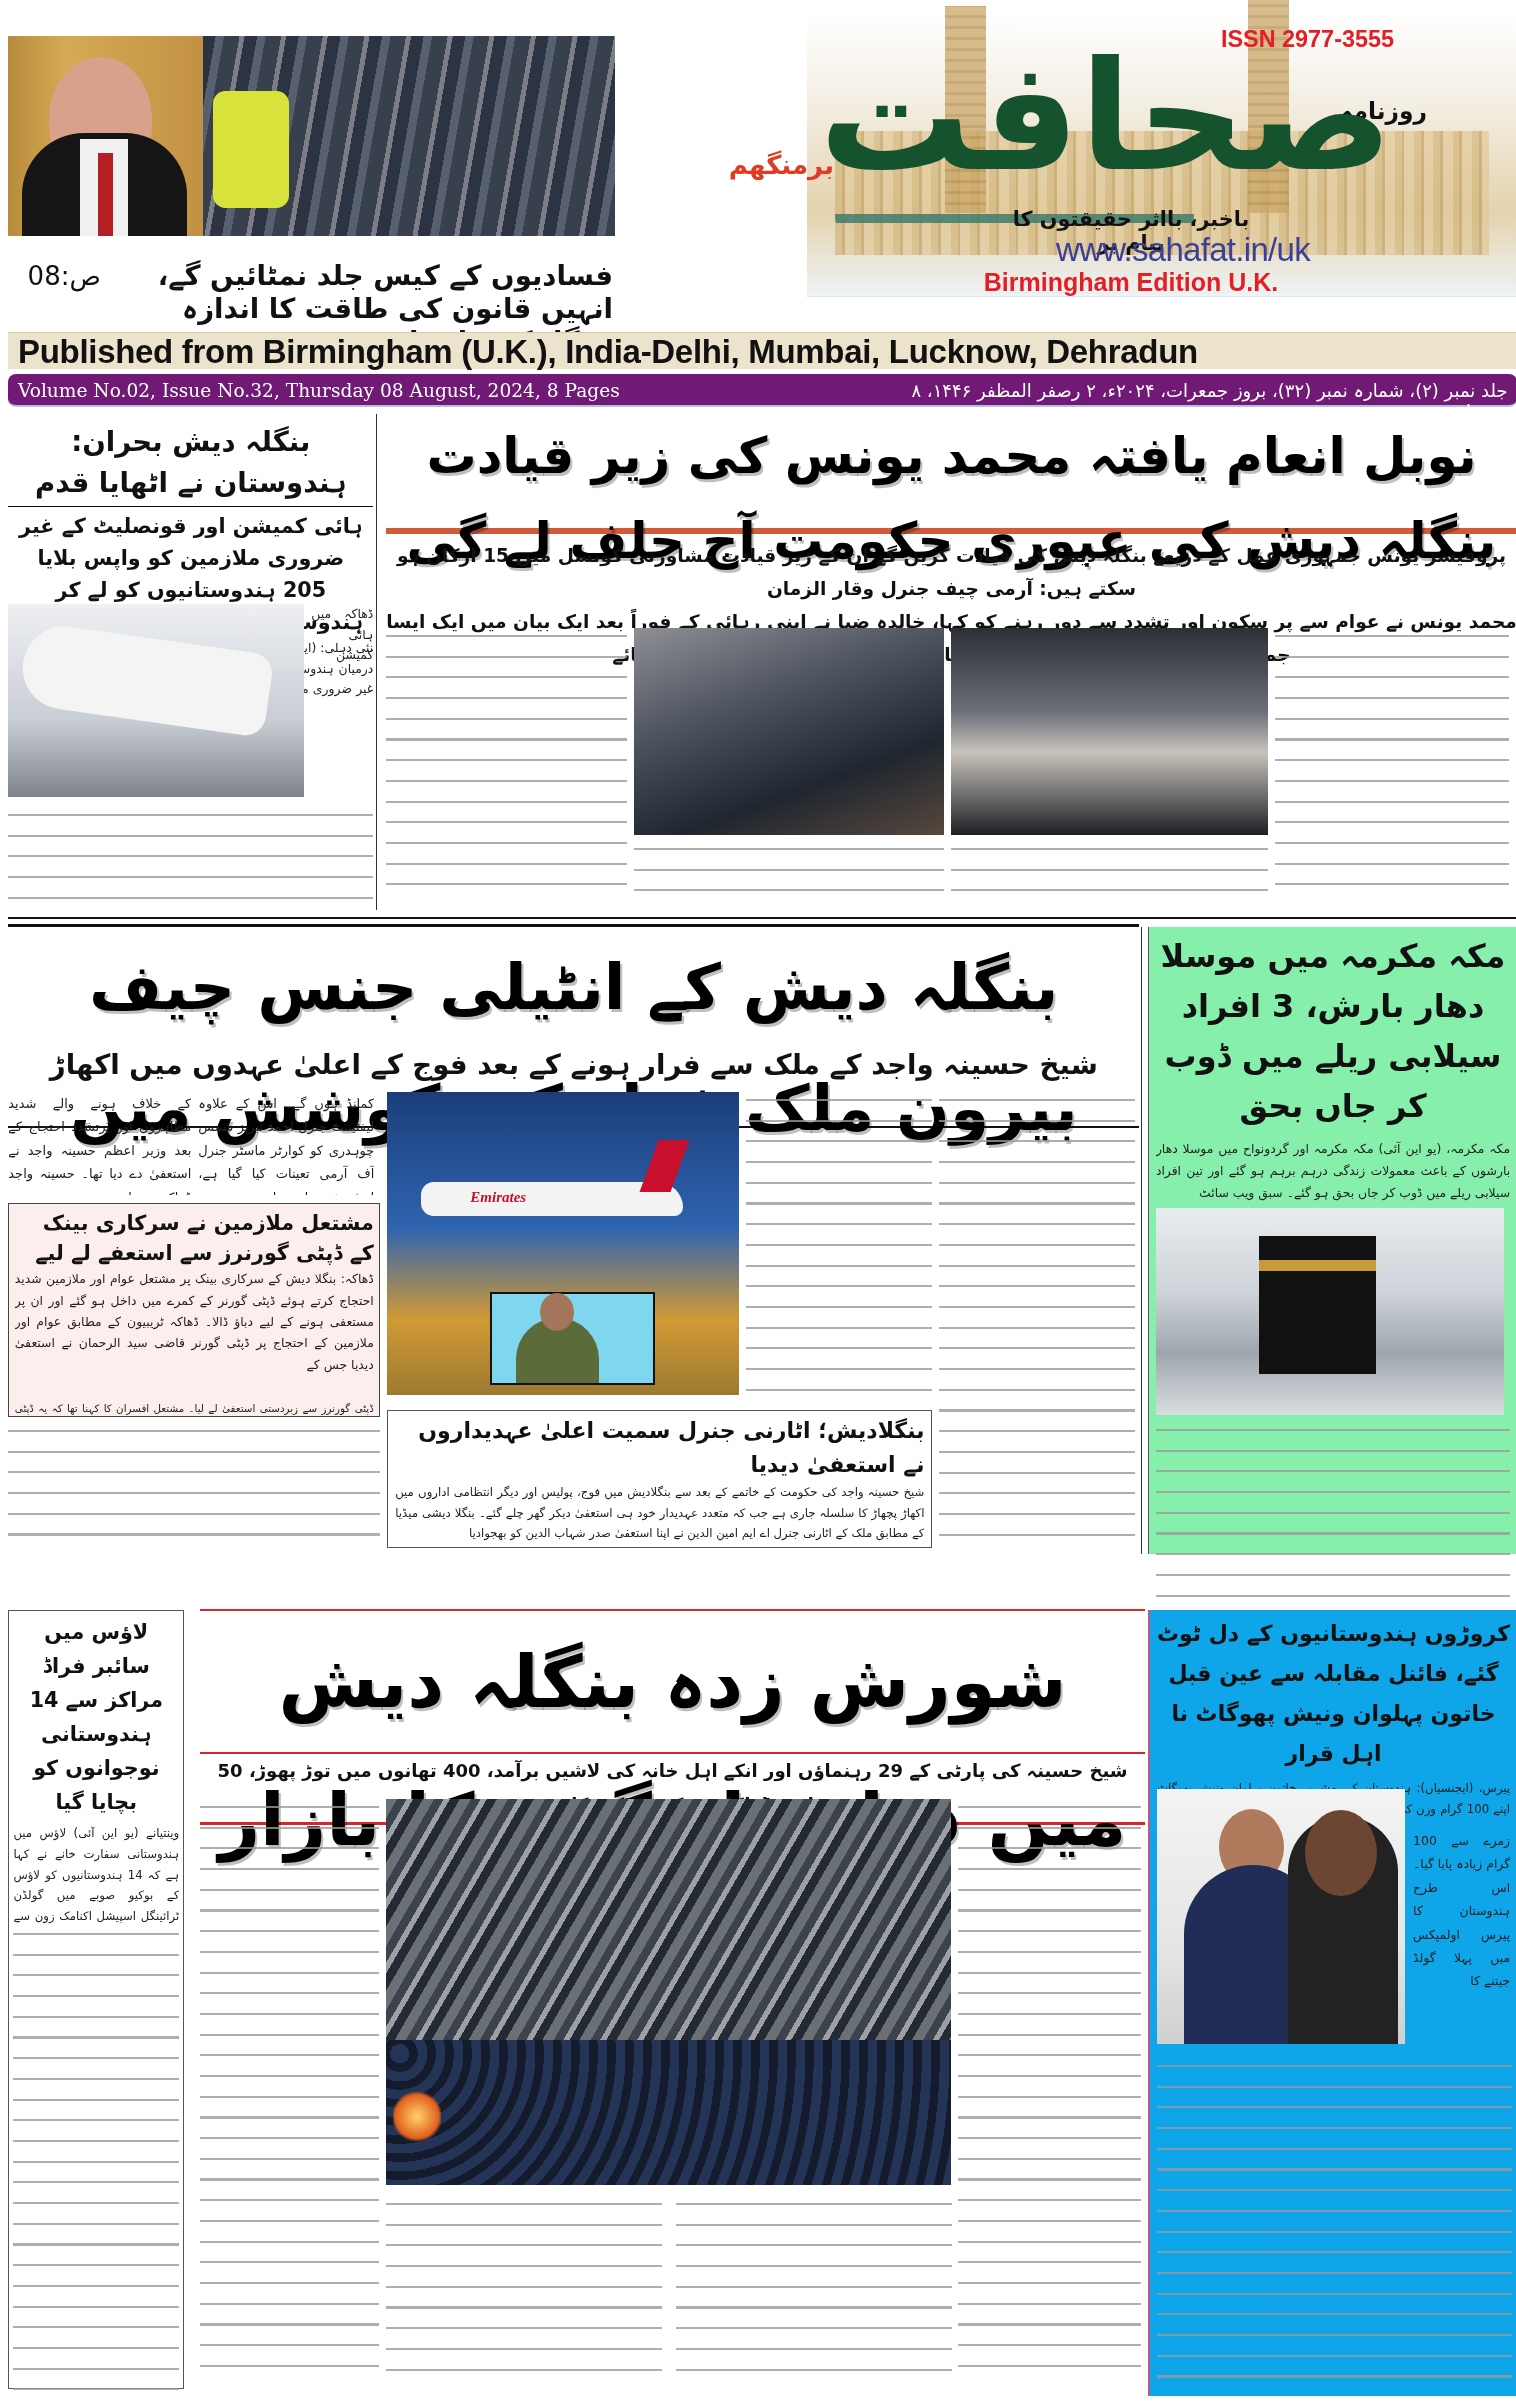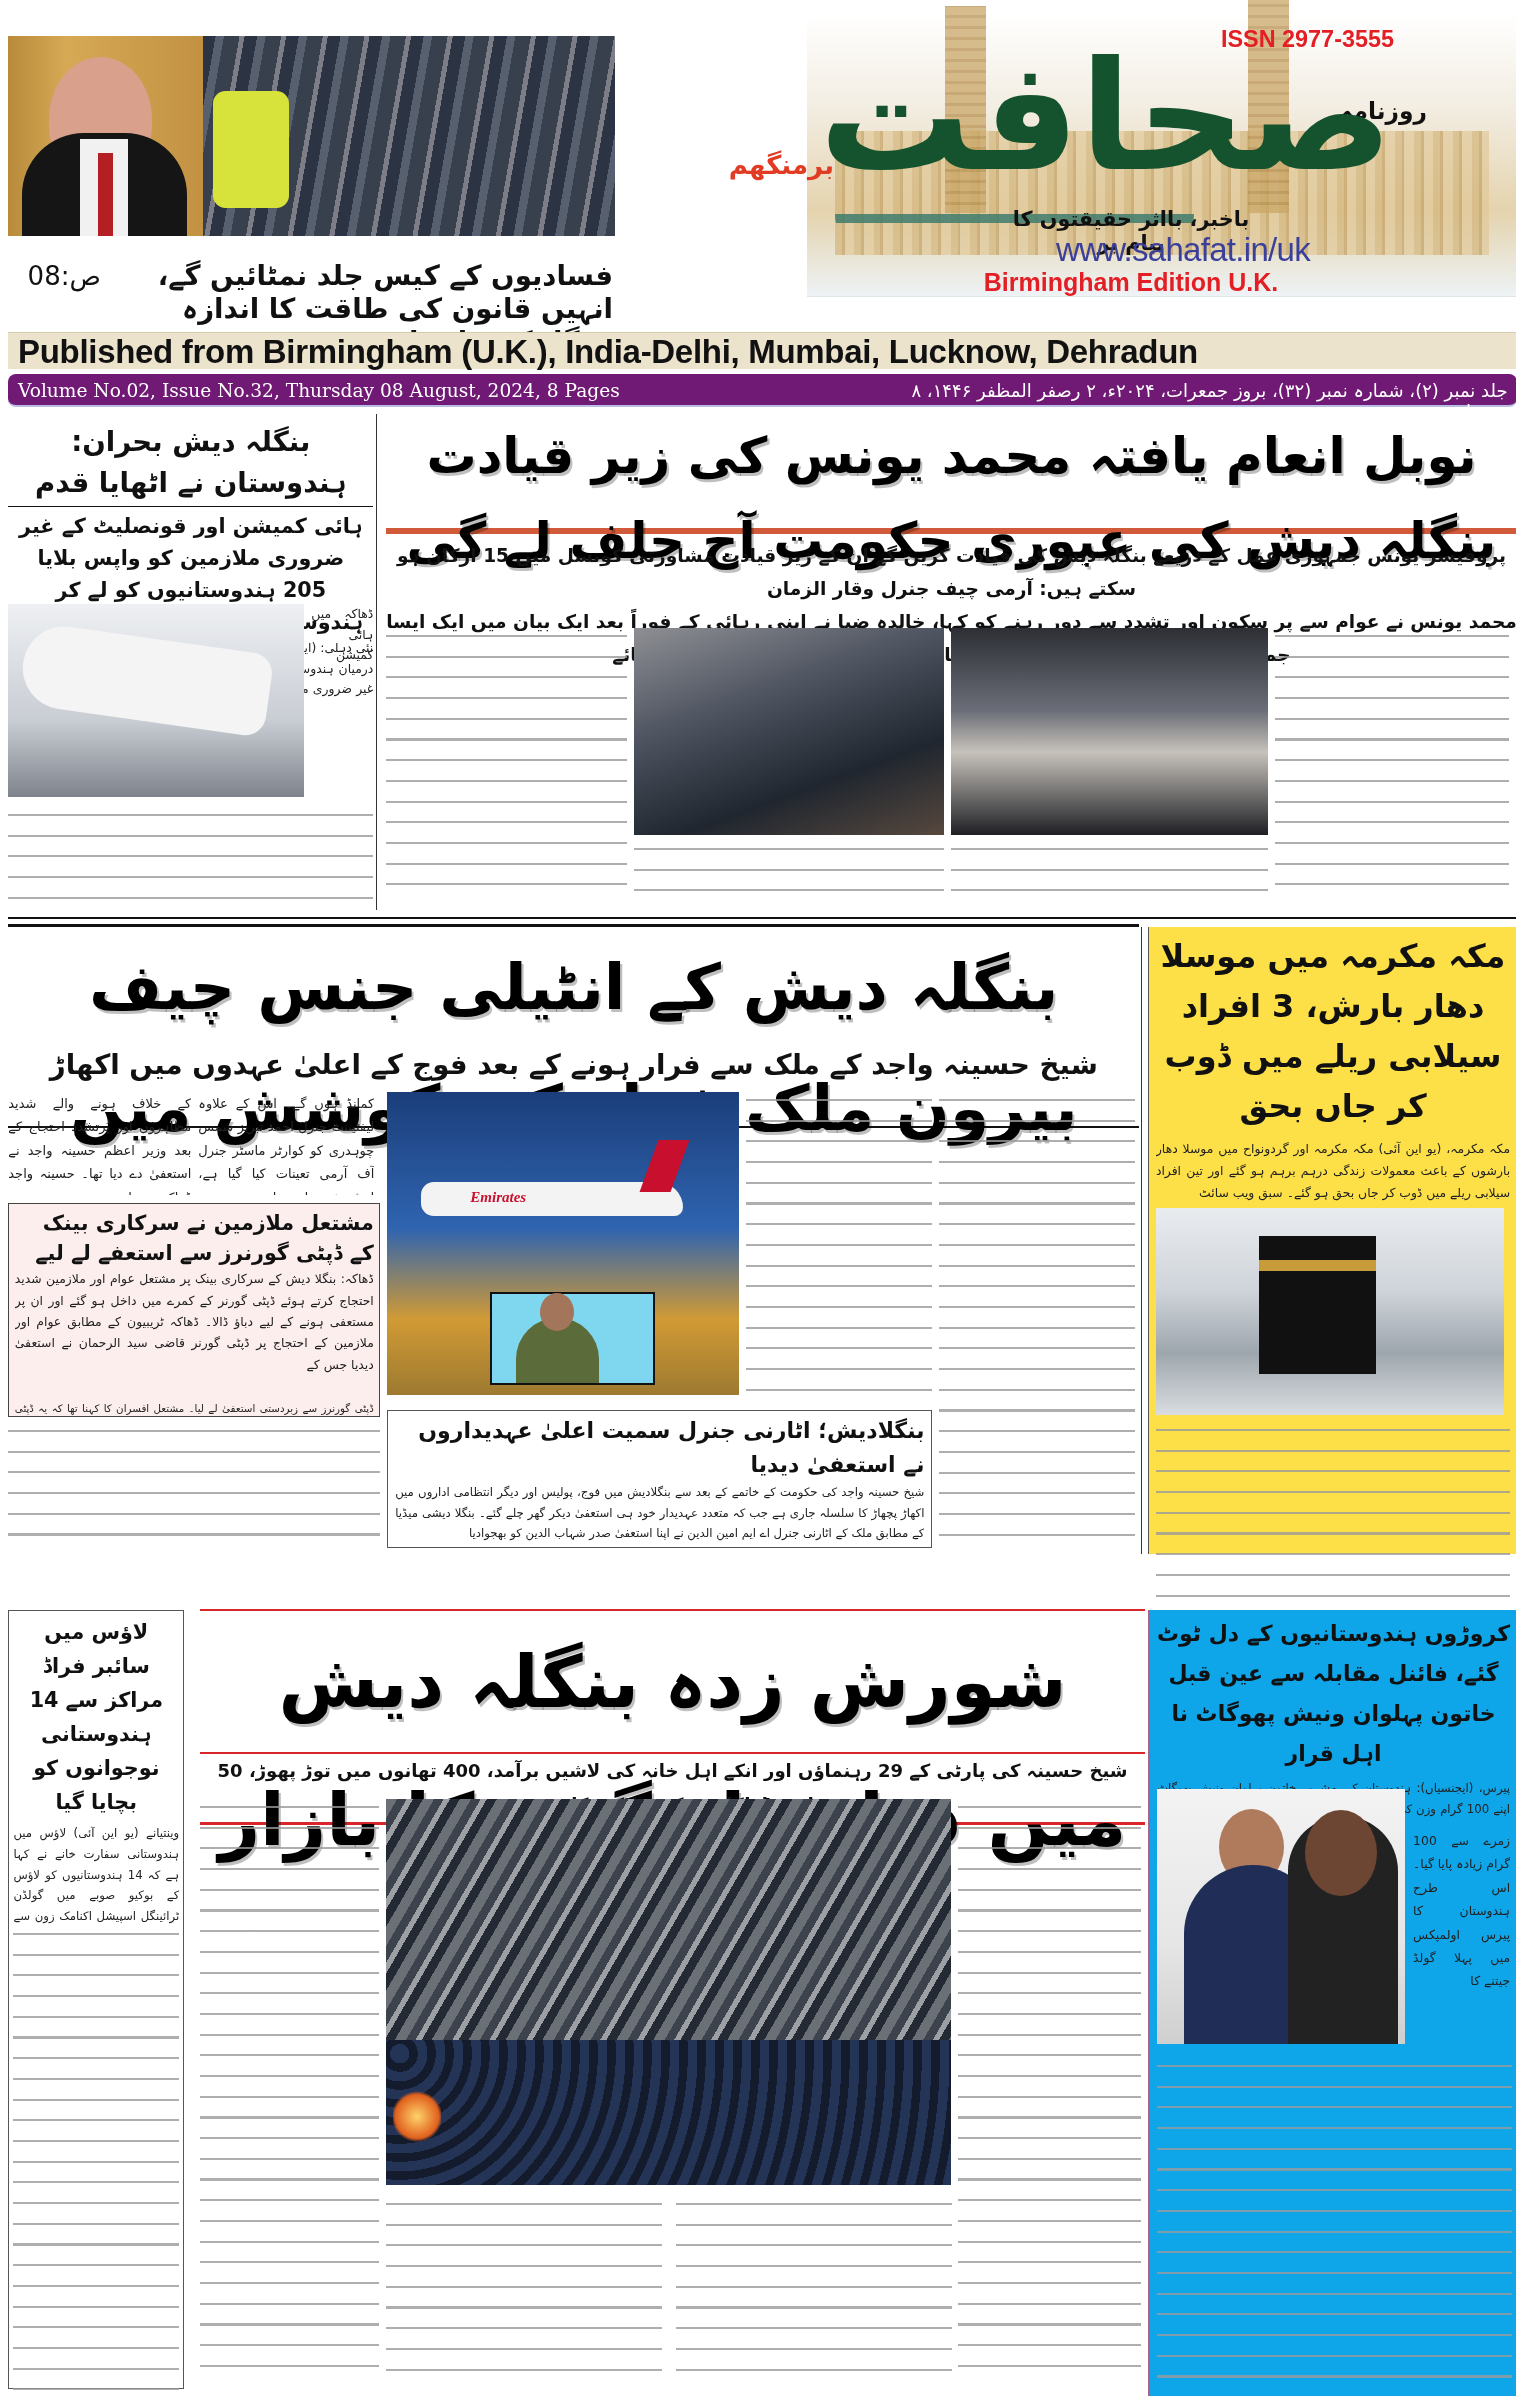--- a/index.html
+++ b/index.html
@@ -33,21 +33,21 @@
   .rule-red { background: #d05a39; }
   .rule-black { background: #111; }
   .rule-thin-red { background: #d8262b; }
 
   .hl { color: #000; font-weight: 900; text-shadow: 2.1px 2.8px 0 rgba(0,0,0,.25); line-height: 1.1; }
   .body-col { font-size: 11.7px; line-height: 20.7px; color: #222; text-align: justify; overflow: hidden; direction: rtl; }
   .lines { background: repeating-linear-gradient(180deg, transparent 0 6.9px, #9a9a9a 6.9px 9px, transparent 9px 20.7px); opacity: .8; }
   .col-divider { background: #333; width: 0.7px; }
 
   .box { border: 1.4px solid #555; }
-  .green-box { background: #fde047; border-left: 1.4px solid #555; }
+  .green-box { background: #86efac; border-left: 1.4px solid #555; }
   .pink-box { background: #0ea5e9; border-left: 2.1px solid #b15f8a; }
   .salmon-box { background: #fdeeee; border: 1.4px solid #444; }
 
   .img-crowd { background: linear-gradient(160deg, #8e8f94 0%, #4f5561 35%, #20262f 70%, #56483e 100%); }
   .img-yunus { background: linear-gradient(180deg, #2d2f35 0%, #6b6e78 40%, #c7c2bb 60%, #1e1f24 100%); }
   .img-plane { background: linear-gradient(180deg, #1b3e7a 0%, #2f64b0 45%, #d19a35 75%, #9d7a30 100%); }
   .plane-body { position: absolute; left: 34px; top: 90px; width: 262px; height: 34px; background: #f3f3f3; border-radius: 20.7px 41px 13.8px 20.7px; }
   .plane-tail { position: absolute; left: 262px; top: 48px; width: 31px; height: 52px; background: #c8102e; transform: skewX(-20deg); }
   .inset-officer { position: absolute; border: 2.8px solid #111; background: #7fd7ef; }
   .officer { position: absolute; bottom: 0; left: 24px; width: 83px; height: 65px; background: #5b6b3a; border-radius: 41px 41px 0 0; }

